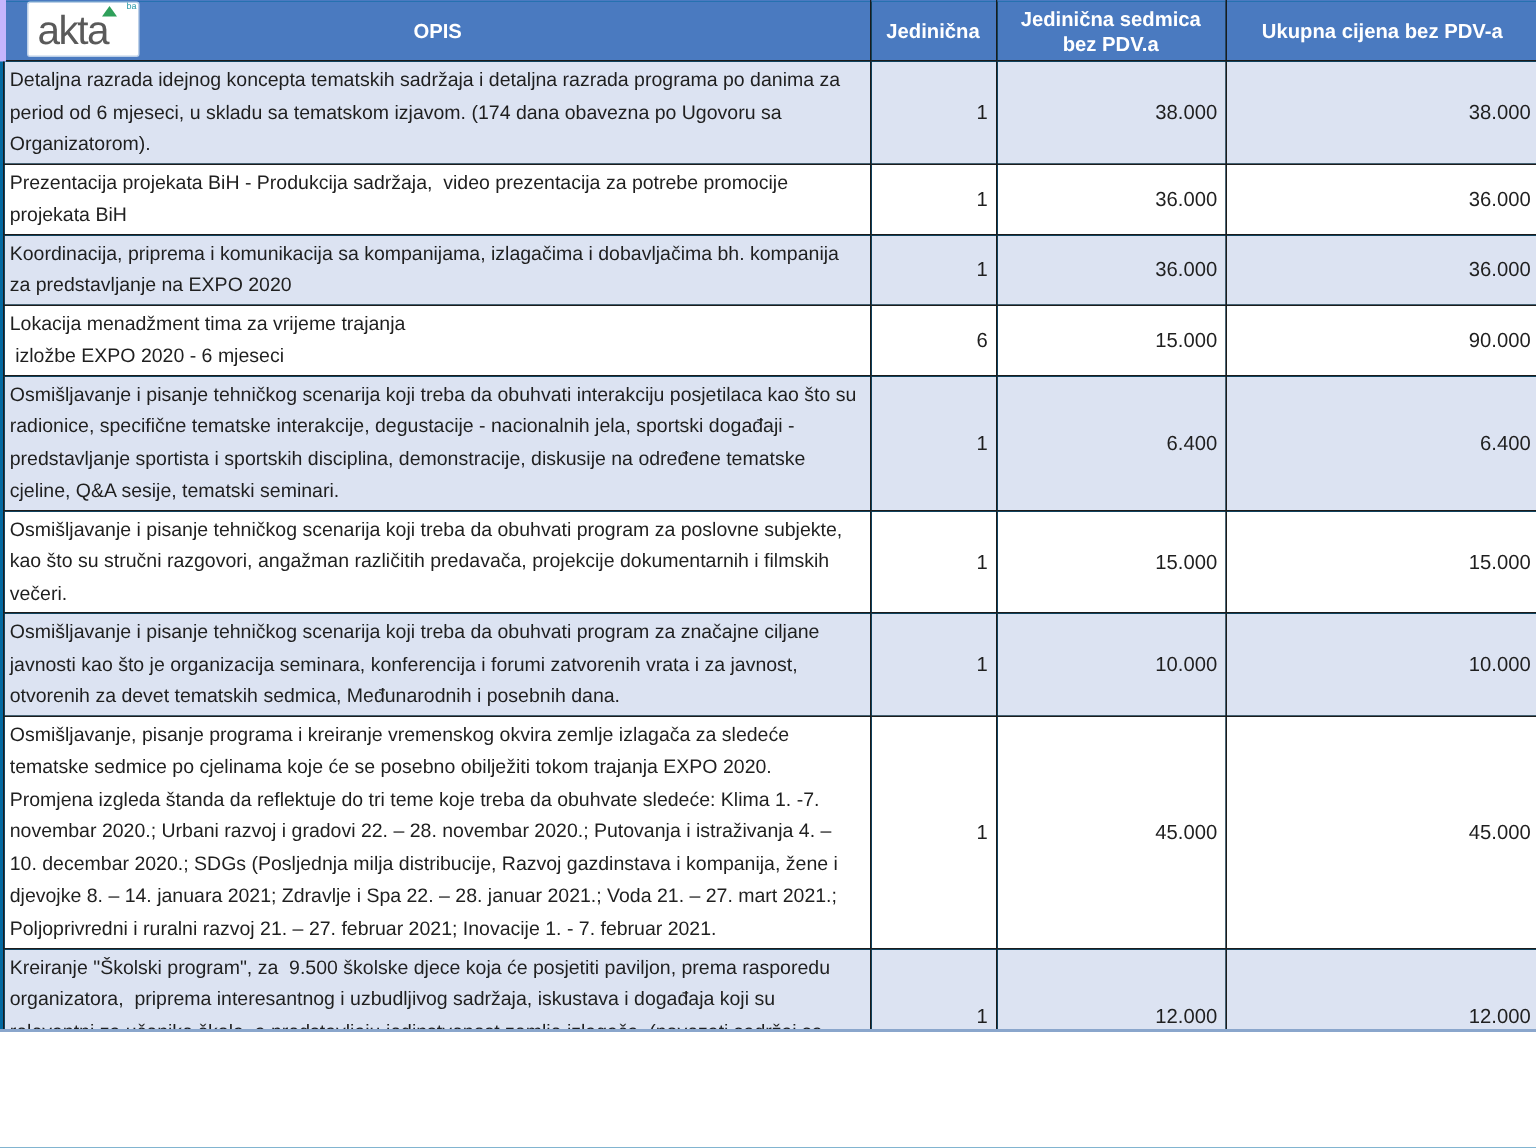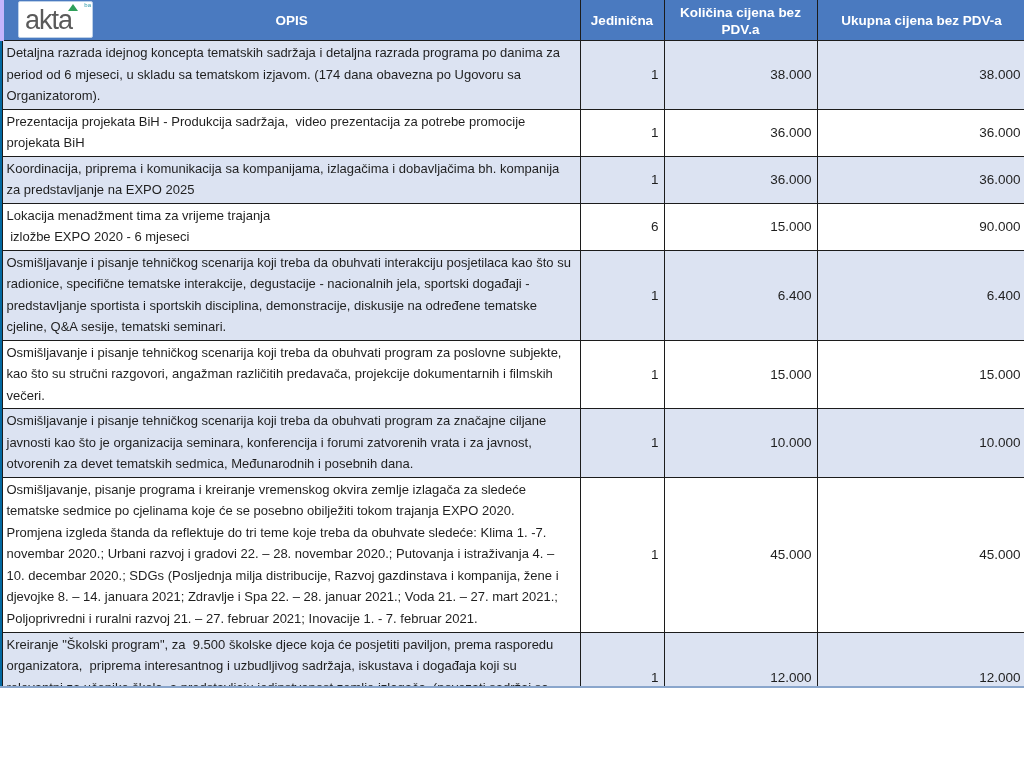--- a/index.html
+++ b/index.html
@@ -131,39 +131,39 @@
     <colgroup>
       <col class="c-opis">
         <col class="c-qty">
         <col class="c-unit">
         <col class="c-tot">
     </colgroup>
     <thead>
       <tr>
         <th class="first">OPIS</th>
         <th>Jedinična</th>
-        <th>Količina cijena bez PDV.a</th>
+        <th>Jedinična sedmica bez PDV.a</th>
         <th class="last">Ukupna cijena bez PDV-a</th>
       </tr>
     </thead>
     <tbody>
       <tr class="h-r0">
         <td class="opis">Detaljna razrada idejnog koncepta tematskih sadržaja i detaljna razrada programa po danima za period od 6 mjeseci, u skladu sa tematskom izjavom. (174 dana obavezna po Ugovoru sa Organizatorom).</td>
         <td class="num">1</td>
         <td class="num">38.000</td>
         <td class="num">38.000</td>
       </tr>
       <tr class="h-r1">
         <td class="opis">Prezentacija projekata BiH - Produkcija sadržaja,  video prezentacija za potrebe promocije projekata BiH</td>
         <td class="num">1</td>
         <td class="num">36.000</td>
         <td class="num">36.000</td>
       </tr>
       <tr class="h-r2">
-        <td class="opis">Koordinacija, priprema i komunikacija sa kompanijama, izlagačima i dobavljačima bh. kompanija za predstavljanje na EXPO 2025</td>
+        <td class="opis">Koordinacija, priprema i komunikacija sa kompanijama, izlagačima i dobavljačima bh. kompanija za predstavljanje na EXPO 2020</td>
         <td class="num">1</td>
         <td class="num">36.000</td>
         <td class="num">36.000</td>
       </tr>
       <tr class="h-r3">
         <td class="opis">Lokacija menadžment tima za vrijeme trajanja
  izložbe EXPO 2020 - 6 mjeseci</td>
         <td class="num">6</td>
         <td class="num">15.000</td>
         <td class="num">90.000</td>

